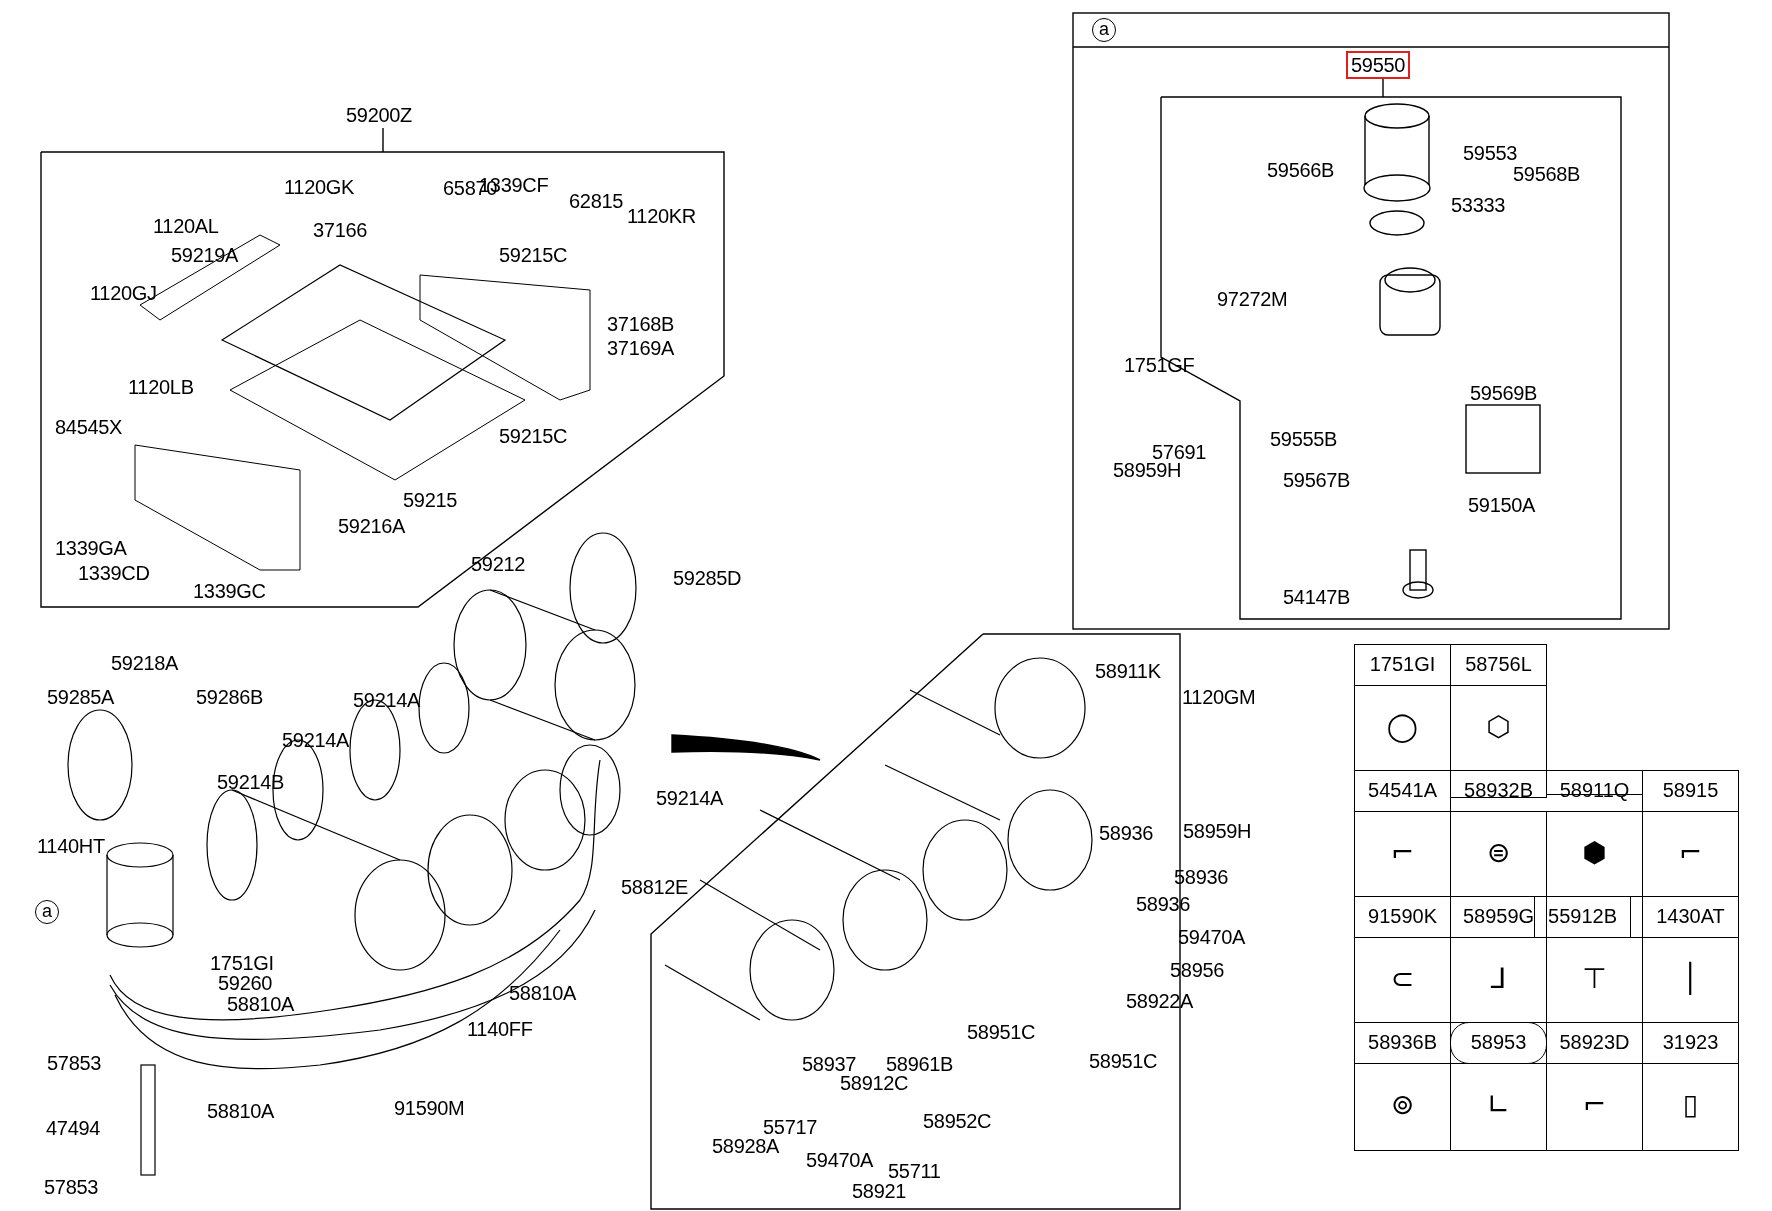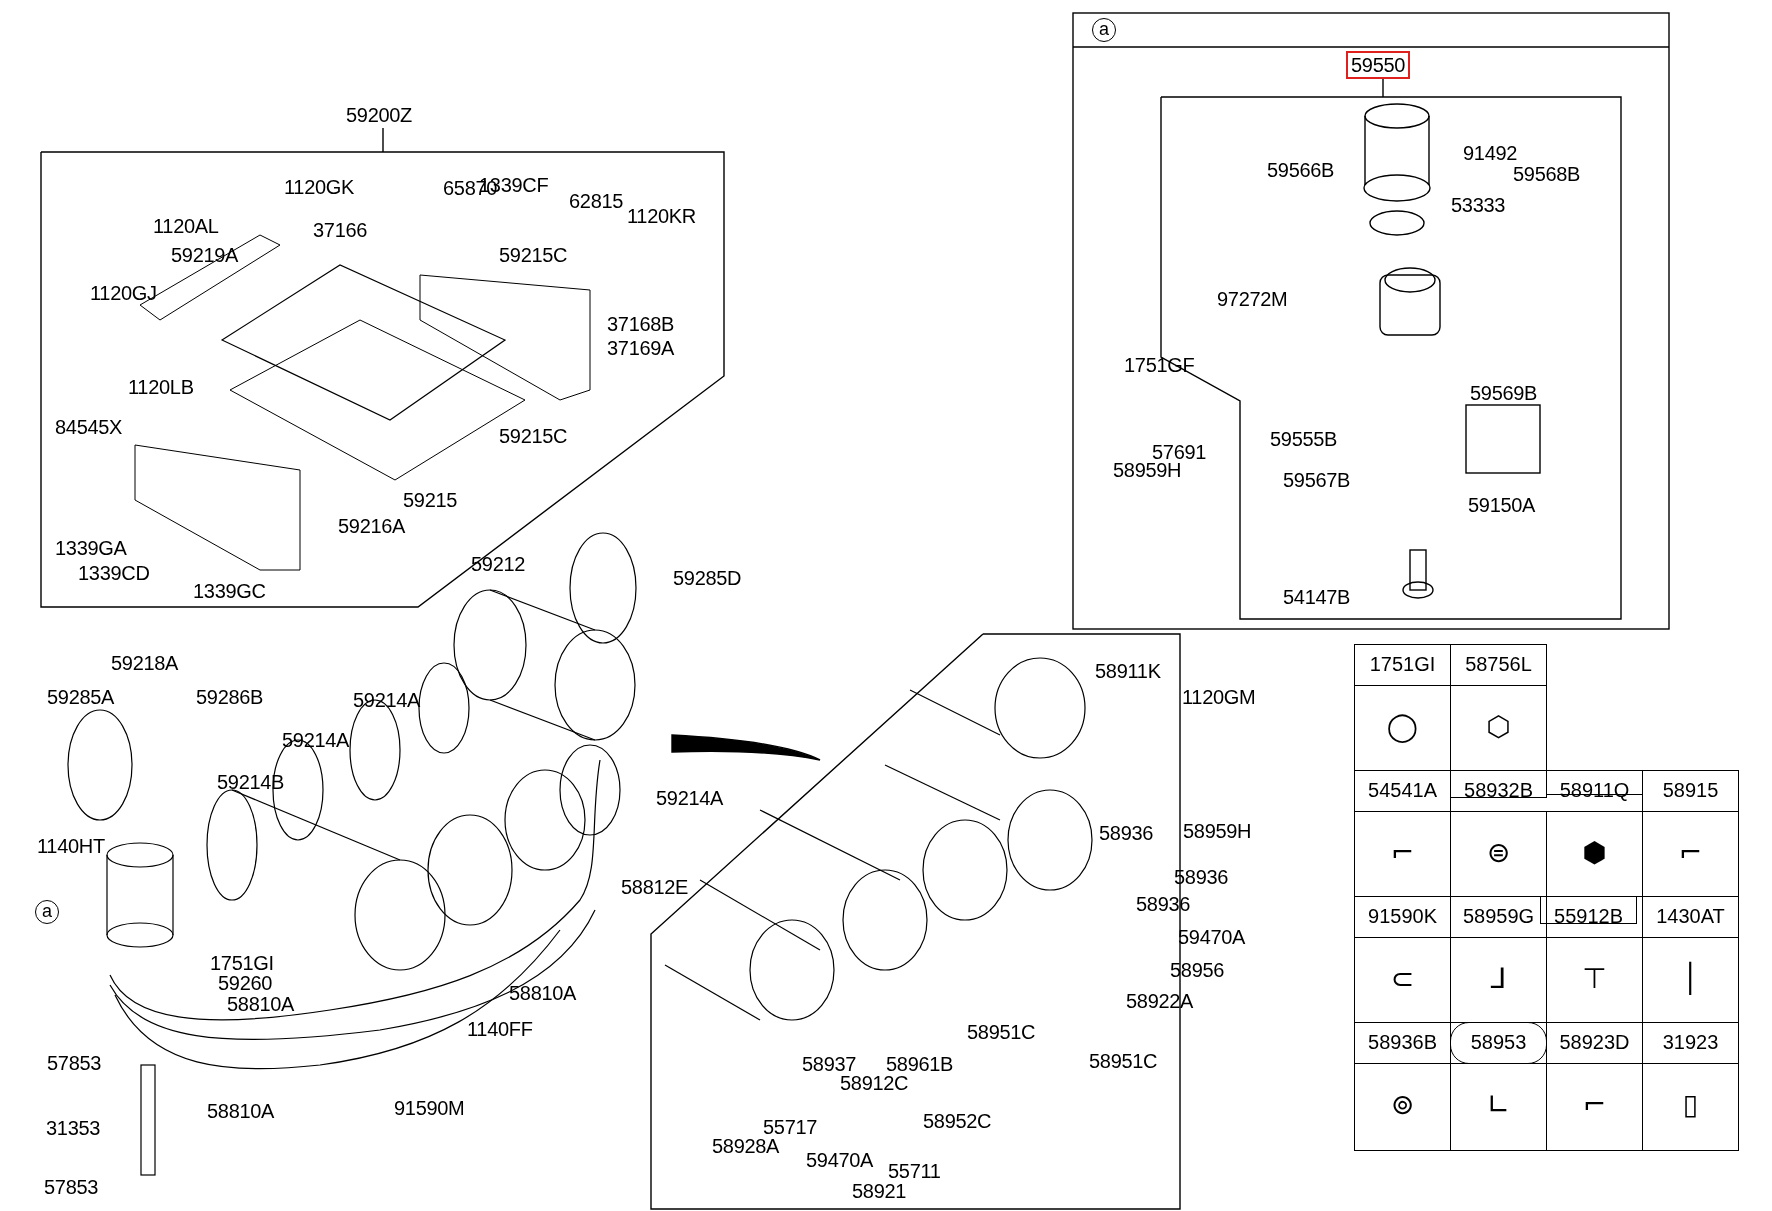--- a/index.html
+++ b/index.html
@@ -112,21 +112,21 @@
   <span class="lbl" style="left:499px;top:425px">59215C</span>
   <span class="lbl" style="left:55px;top:416px">84545X</span>
   <span class="lbl" style="left:403px;top:489px">59215</span>
   <span class="lbl" style="left:338px;top:515px">59216A</span>
   <span class="lbl" style="left:55px;top:537px">1339GA</span>
   <span class="lbl" style="left:78px;top:562px">1339CD</span>
   <span class="lbl" style="left:193px;top:580px">1339GC</span>
 
   <span class="circ" style="left:1092px;top:18px">a</span>
   <span class="lbl hl" style="left:1349px;top:54px">59550</span>
-  <span class="lbl" style="left:1463px;top:142px">91492</span>
+  <span class="lbl" style="left:1463px;top:142px">59553</span>
   <span class="lbl" style="left:1267px;top:159px">59566B</span>
   <span class="lbl" style="left:1513px;top:163px">59568B</span>
   <span class="lbl" style="left:1451px;top:194px">53333</span>
   <span class="lbl" style="left:1217px;top:288px">97272M</span>
   <span class="lbl" style="left:1124px;top:354px">1751GF</span>
   <span class="lbl" style="left:1470px;top:382px">59569B</span>
   <span class="lbl" style="left:1152px;top:441px">57691</span>
   <span class="lbl" style="left:1270px;top:428px">59555B</span>
   <span class="lbl" style="left:1113px;top:459px">58959H</span>
   <span class="lbl" style="left:1283px;top:469px">59567B</span>
@@ -145,21 +145,21 @@
   <span class="lbl" style="left:37px;top:835px">1140HT</span>
   <span class="lbl" style="left:621px;top:876px">58812E</span>
   <span class="lbl" style="left:210px;top:952px">1751GI</span>
   <span class="lbl" style="left:218px;top:972px">59260</span>
   <span class="lbl" style="left:227px;top:993px">58810A</span>
   <span class="lbl" style="left:509px;top:982px">58810A</span>
   <span class="lbl" style="left:467px;top:1018px">1140FF</span>
   <span class="lbl" style="left:47px;top:1052px">57853</span>
   <span class="lbl" style="left:207px;top:1100px">58810A</span>
   <span class="lbl" style="left:394px;top:1097px">91590M</span>
-  <span class="lbl" style="left:46px;top:1117px">31353</span>
+  <span class="lbl" style="left:46px;top:1117px">47494</span>
   <span class="lbl" style="left:44px;top:1176px">57853</span>
   <span class="circ" style="left:35px;top:900px">a</span>
 
   <span class="lbl" style="left:1095px;top:660px">58911K</span>
   <span class="lbl" style="left:1182px;top:686px">1120GM</span>
   <span class="lbl" style="left:1099px;top:822px">58936</span>
   <span class="lbl" style="left:1183px;top:820px">58959H</span>
   <span class="lbl" style="left:1174px;top:866px">58936</span>
   <span class="lbl" style="left:1136px;top:893px">58936</span>
   <span class="lbl" style="left:1178px;top:926px">59470A</span>
@@ -219,21 +219,21 @@
       </div>
       <div class="cell" style="left: 0px; top: 293px; width: 97px; height: 86px;">
         <span style="position: absolute; left: 0px; right: 0px; top: 24px; text-align: center; font-size: 28px; font-family: &quot;DejaVu Sans&quot;, sans-serif;">⊂</span>
       </div>
       <div class="cell" style="left: 96px; top: 252px; width: 97px; height: 42px;">
         <span class="t">58959G</span>
       </div>
       <div class="cell" style="left: 96px; top: 293px; width: 97px; height: 86px;">
         <span style="position: absolute; left: 0px; right: 0px; top: 24px; text-align: center; font-size: 28px; font-family: &quot;DejaVu Sans&quot;, sans-serif;">⅃</span>
       </div>
-      <div class="cell" style="left: 186px; top: 252px; width: 97px; height: 28px;">
+      <div class="cell" style="left: 180px; top: 252px; width: 97px; height: 42px;">
         <span class="t">55912B</span>
       </div>
       <div class="cell" style="left: 192px; top: 293px; width: 97px; height: 86px;">
         <span style="position: absolute; left: 0px; right: 0px; top: 24px; text-align: center; font-size: 28px; font-family: &quot;DejaVu Sans&quot;, sans-serif;">⊤</span>
       </div>
       <div class="cell" style="left: 288px; top: 252px; width: 97px; height: 42px;">
         <span class="t">1430AT</span>
       </div>
       <div class="cell" style="left: 288px; top: 293px; width: 97px; height: 86px;">
         <span style="position: absolute; left: 0px; right: 0px; top: 24px; text-align: center; font-size: 28px; font-family: &quot;DejaVu Sans&quot;, sans-serif;">│</span>

